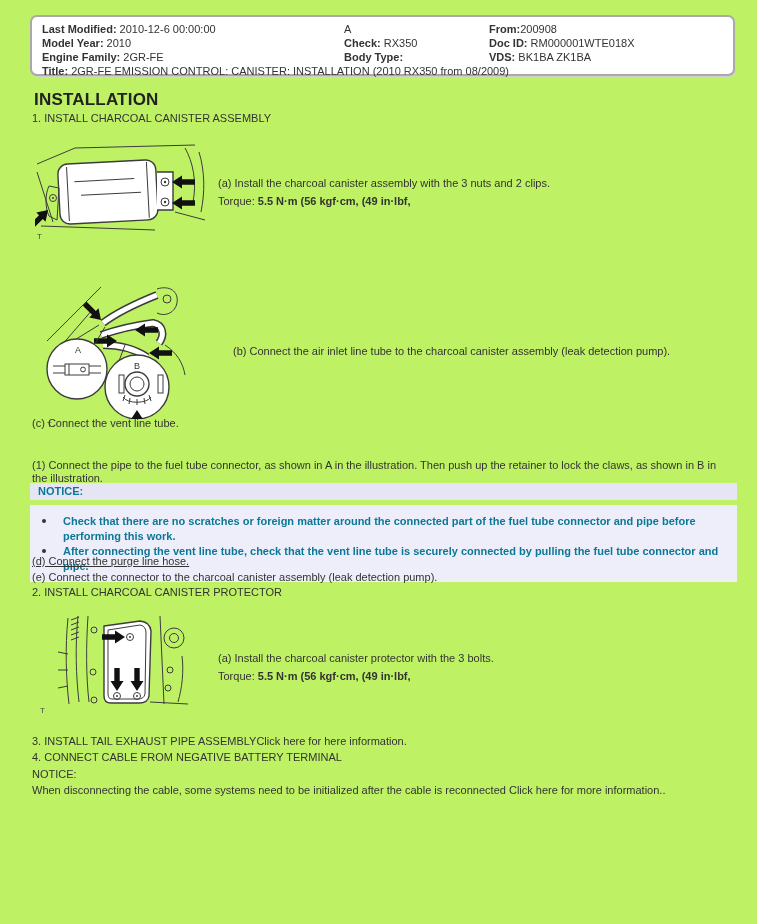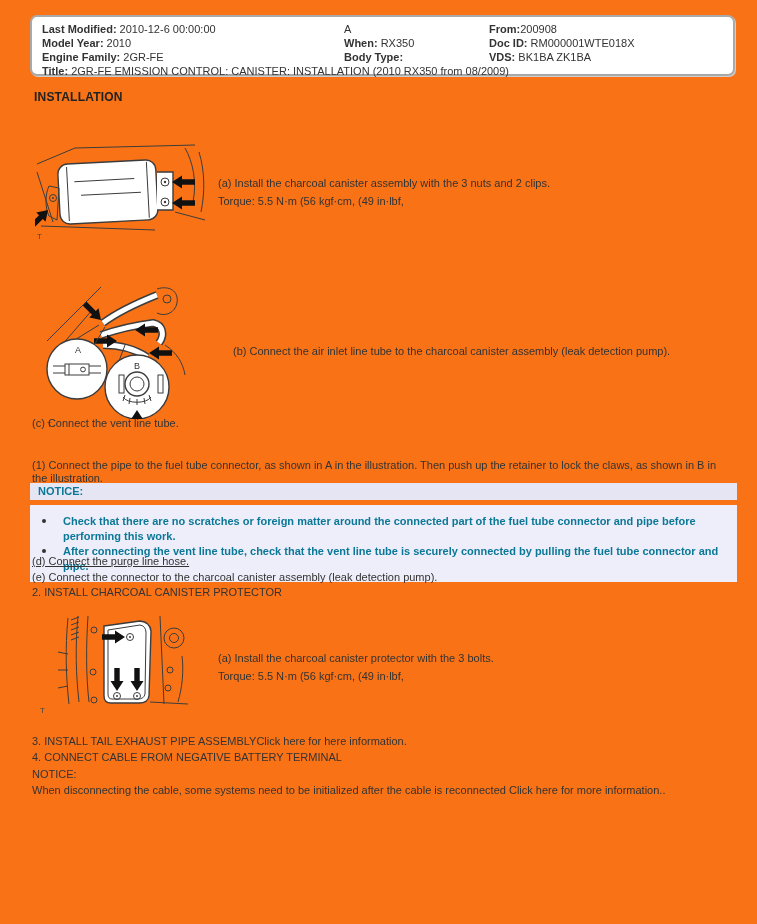--- a/index.html
+++ b/index.html
@@ -1,36 +1,36 @@
 <!DOCTYPE html>
 <html><head>
 <meta charset="utf-8">
 <style>
   html,body{margin:0;padding:0;background:#ffffff;}
   body{font-family:"Liberation Sans", sans-serif; color:#333;}
-  .page{position:relative;width:757px;height:924px;background:#f97316;overflow:hidden;}
+  .page{position:relative;width:757px;height:924px;background:#bef264;overflow:hidden;}
 
   
   .header-box{
     position:absolute;left:30px;top:15px;width:705px;height:61px;
     border:2px solid #a9a9a9;border-radius:7px;box-sizing:border-box;
     background:#fff;box-shadow:1px 1px 0 #cfcfcf;
     padding:5px 10px;font-size:11px;line-height:14px;
   }
   .hdr-grid{display:grid;grid-template-columns:302px 145px 1fr;}
   .hdr-cell{white-space:nowrap;}
   .hl{font-weight:bold;}
   .hdr-title{white-space:nowrap;}
 
   
   .abs{position:absolute;}
-  .h1{font-size:12px;font-weight:bold;color:#222;letter-spacing:.2px;}
+  .h1{font-size:17px;font-weight:bold;color:#222;letter-spacing:.2px;}
   .body-txt{font-size:11px;line-height:13px;color:#333;}
   .step-title{font-size:11px;color:#333;}
-  .bold{font-weight:normal;}
+  .bold{font-weight:bold;}
   .linkish{color:#333;cursor:pointer;}
 
   
   .notice-wrap{position:absolute;left:30px;top:483px;width:707px;}
   .notice-bar{background:#e5e5f4;height:17px;line-height:17px;padding-left:8px;
     color:#0b7897;font-weight:bold;font-size:11px;}
   .notice-body{margin-top:5px;background:#eeeefb;padding:9px 10px 8px 10px;}
   .n-bullet{display:flex;align-items:flex-start;color:#0b7897;font-weight:bold;
     font-size:11px;line-height:15px;}
   .n-dot{width:4px;height:4px;border-radius:50%;background:#333;margin:5px 10px 0 2px;flex:0 0 auto;}
@@ -51,31 +51,32 @@
 
 <div class="page">
 
   <div class="header-box">
     <div class="hdr-grid">
       <div class="hdr-cell"><span class="hl">Last Modified:</span><span> 2010-12-6 00:00:00</span></div>
       <div class="hdr-cell"><span>A</span></div>
       <div class="hdr-cell"><span class="hl">From:</span><span>200908</span></div>
 
       <div class="hdr-cell"><span class="hl">Model Year:</span><span> 2010</span></div>
-      <div class="hdr-cell"><span class="hl">When:</span><span> RX350</span></div>
+      <div class="hdr-cell"><span class="hl">Check:</span><span> RX350</span></div>
       <div class="hdr-cell"><span class="hl">Doc ID:</span><span> RM000001WTE018X</span></div>
 
       <div class="hdr-cell"><span class="hl">Engine Family:</span><span> 2GR-FE</span></div>
       <div class="hdr-cell"><span class="hl">Body Type:</span><span></span></div>
       <div class="hdr-cell"><span class="hl">VDS:</span><span> BK1BA ZK1BA</span></div>
     </div>
     <div class="hdr-title"><span class="hl">Title:</span><span> 2GR-FE EMISSION CONTROL: CANISTER: INSTALLATION (2010 RX350 from 08/2009)</span></div>
   </div>
 
   <div class="abs h1" style="left:34px;top:90px;">INSTALLATION</div>
+  <div class="abs step-title" style="left:32px;top:112px;">1. INSTALL CHARCOAL CANISTER ASSEMBLY</div>
 
   <div class="fig" style="left:35px;top:142px;width:172px;height:100px;">
     <svg width="172" height="90" viewBox="0 0 172 90">
       <defs>
         <path id="blk-arrow" d="M0,0 L10,-6.5 L10,-2.7 L23,-2.7 L23,2.7 L10,2.7 L10,6.5 Z"></path>
       </defs>
 
       <path class="ln" d="M2,22 L40,6 L160,3"></path>
       <path class="ln" d="M2,30 L18,80"></path>
       <path class="ln" d="M150,6 C158,20 162,40 158,60"></path>

